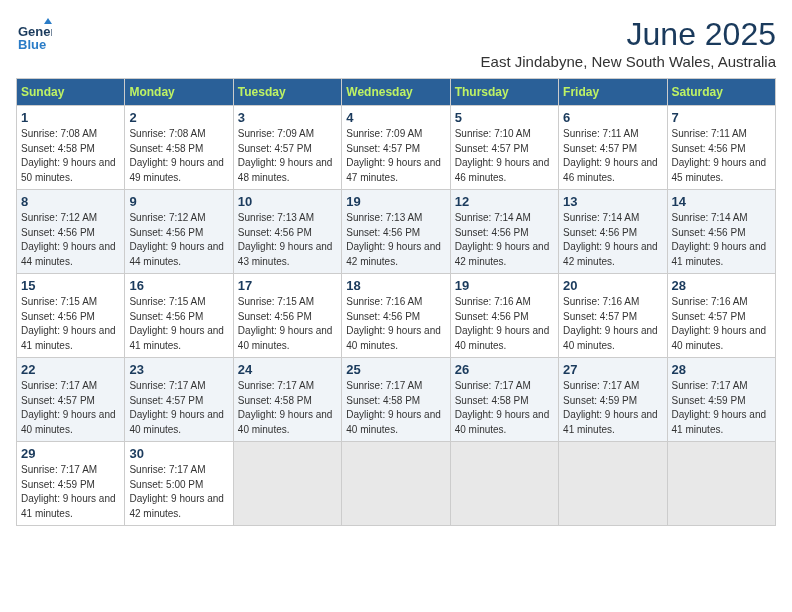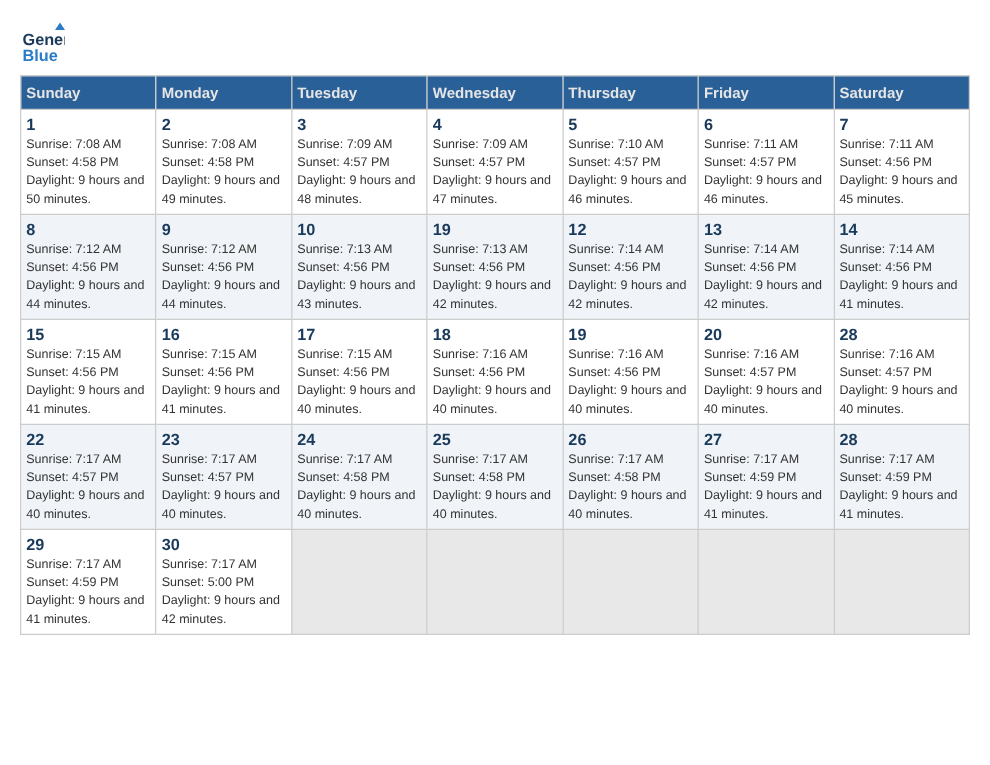--- a/index.html
+++ b/index.html
@@ -37,21 +37,21 @@
       font-size: 15px;
       color: #333;
     }
     table {
       width: 100%;
       border-collapse: collapse;
       font-size: 10.5px;
     }
     thead tr th {
       background-color: #2a6098;
-      color: #e5e5e5;
+      color: #bef264;
       padding: 6px 4px;
       text-align: left;
       font-size: 12px;
       font-weight: bold;
       border: 1px solid #ccc;
     }
     tbody tr td {
       border: 1px solid #ccc;
       padding: 4px;
       vertical-align: top;
@@ -83,20 +83,22 @@
 
 <div class="header-area">
   <div class="logo">
     <svg class="logo-icon" viewBox="0 0 36 36">
       <text x="2" y="20" font-size="13" fill="#1a3a5c" font-weight="bold">General</text>
       <text x="2" y="33" font-size="13" fill="#2a7cc7" font-weight="bold">Blue</text>
       <polygon points="28,8 36,8 32,2" fill="#2a7cc7"></polygon>
     </svg>
   </div>
   <div class="title-area">
+    <div class="month-title">June 2025</div>
+    <div class="location-title">East Jindabyne, New South Wales, Australia</div>
   </div>
 </div>
 
 <table>
   <thead>
     <tr id="thead-row">
         <th>Sunday</th>
         <th>Monday</th>
         <th>Tuesday</th>
         <th>Wednesday</th>

